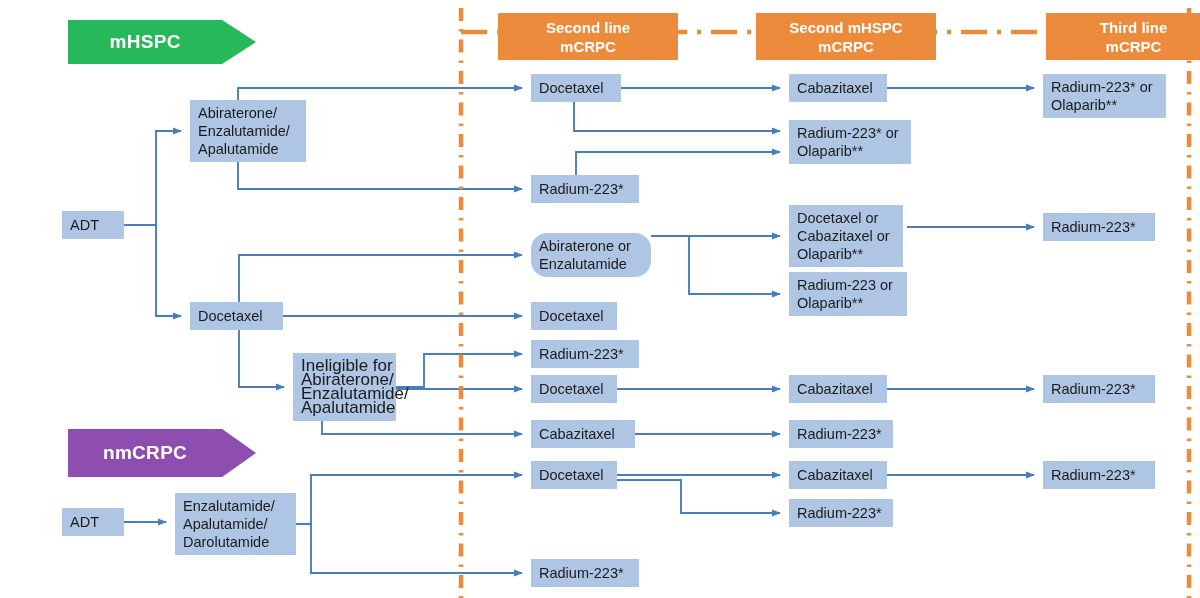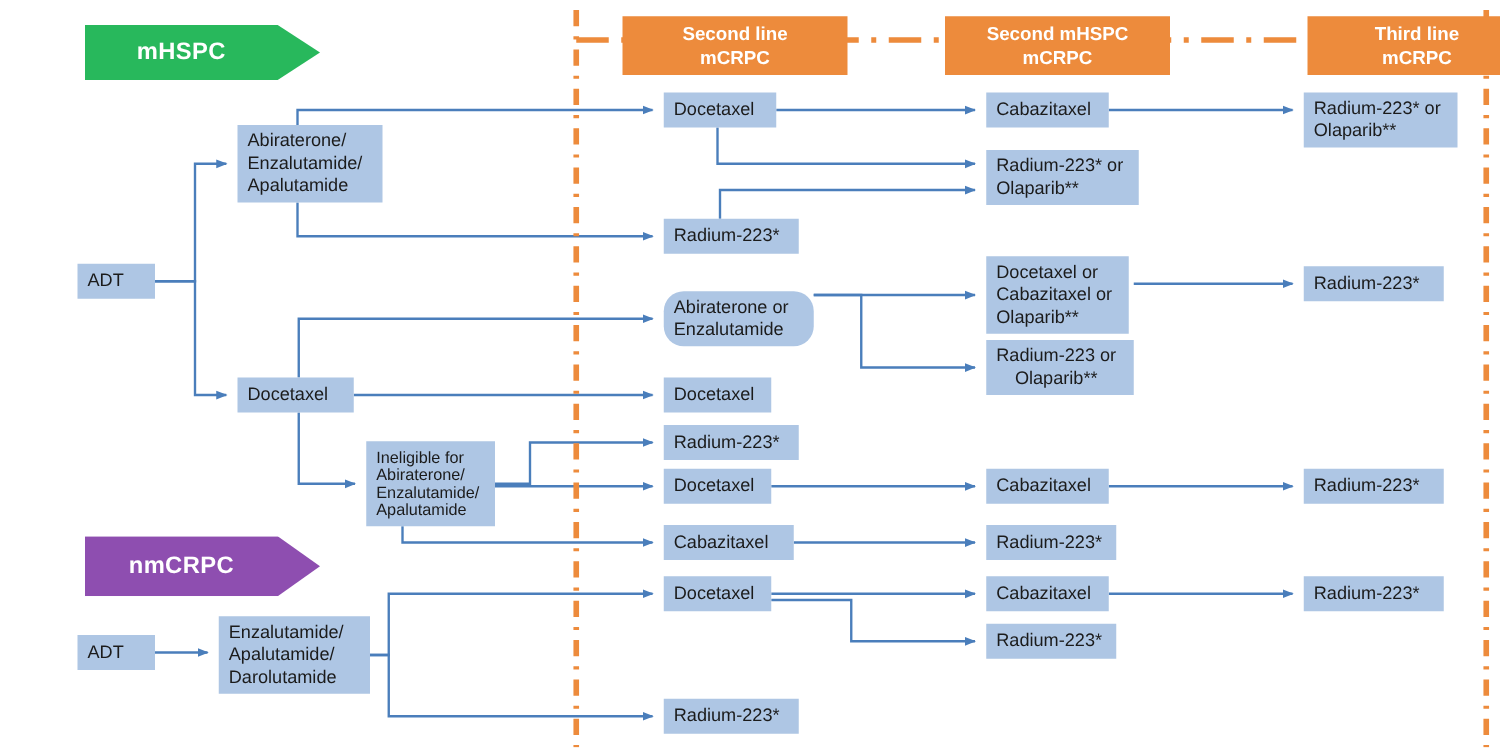--- a/index.html
+++ b/index.html
@@ -17,21 +17,21 @@
 
   
   .phase{position:absolute;background:#ed8b3c;color:#fff;font-weight:bold;
          font-size:15px;line-height:19px;display:flex;flex-direction:column;
          align-items:center;justify-content:center;text-align:center;}
 
   
   .node{position:absolute;background:#aec6e4;color:#1b1b1b;
         font-size:14.5px;line-height:18px;display:flex;align-items:center;
         padding:0 8px;box-sizing:border-box;}
-  .node.small{font-size:13px;line-height:14px;}
+  .node.small{font-size:17px;line-height:14px;}
 </style>
 </head>
 <body>
 
 <div id="stage">
 
   <svg id="wires" viewBox="0 0 1200 598" xmlns="http://www.w3.org/2000/svg">
     <defs>
       <marker id="ah" markerWidth="9" markerHeight="9" refX="8" refY="4.5" orient="auto" markerUnits="userSpaceOnUse">
         <path d="M0,1 L9,4.5 L0,8 Z" fill="#4a7ebb"></path>
@@ -168,21 +168,21 @@
       </div>
       <div class="node" style="left: 789px; top: 120px; width: 122px; height: 44px; background: rgb(174, 198, 228);">
         <div style="white-space: pre-line;">Radium-223* or
 Olaparib**</div>
       </div>
       <div class="node" style="left: 789px; top: 205px; width: 114px; height: 62px; background: rgb(174, 198, 228);">
         <div style="white-space: pre-line;">Docetaxel or
 Cabazitaxel or
 Olaparib**</div>
       </div>
-      <div class="node" style="left: 789px; top: 272px; width: 118px; height: 44px; background: rgb(174, 198, 228); text-align: center;">
+      <div class="node" style="left: 789px; top: 272px; width: 118px; height: 44px; background: rgb(174, 198, 228);">
         <div style="white-space: pre-line;">Radium-223 or
 Olaparib**</div>
       </div>
       <div class="node" style="left: 789px; top: 375px; width: 98px; height: 28px; background: rgb(174, 198, 228);">
         <div style="white-space: pre-line;">Cabazitaxel</div>
       </div>
       <div class="node" style="left: 789px; top: 420px; width: 104px; height: 28px; background: rgb(174, 198, 228);">
         <div style="white-space: pre-line;">Radium-223*</div>
       </div>
       <div class="node" style="left: 789px; top: 461px; width: 98px; height: 28px; background: rgb(174, 198, 228);">

